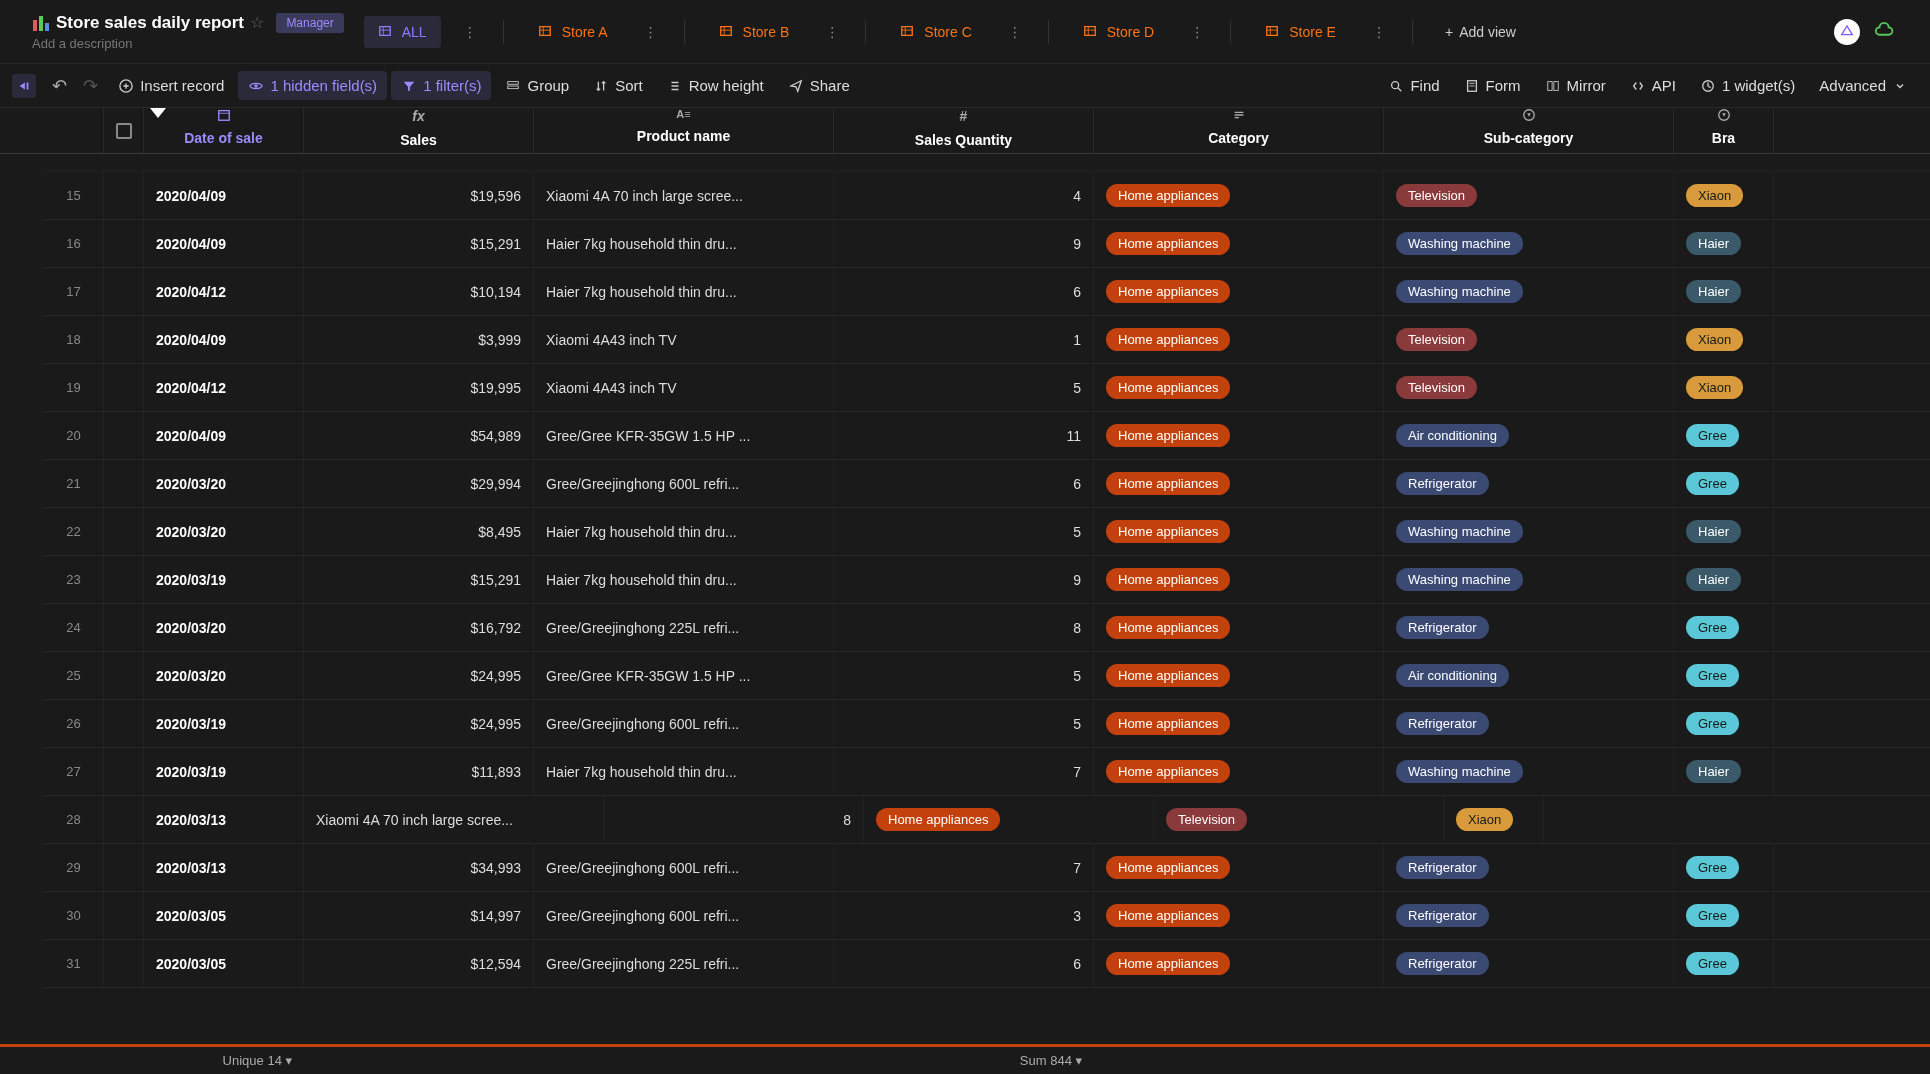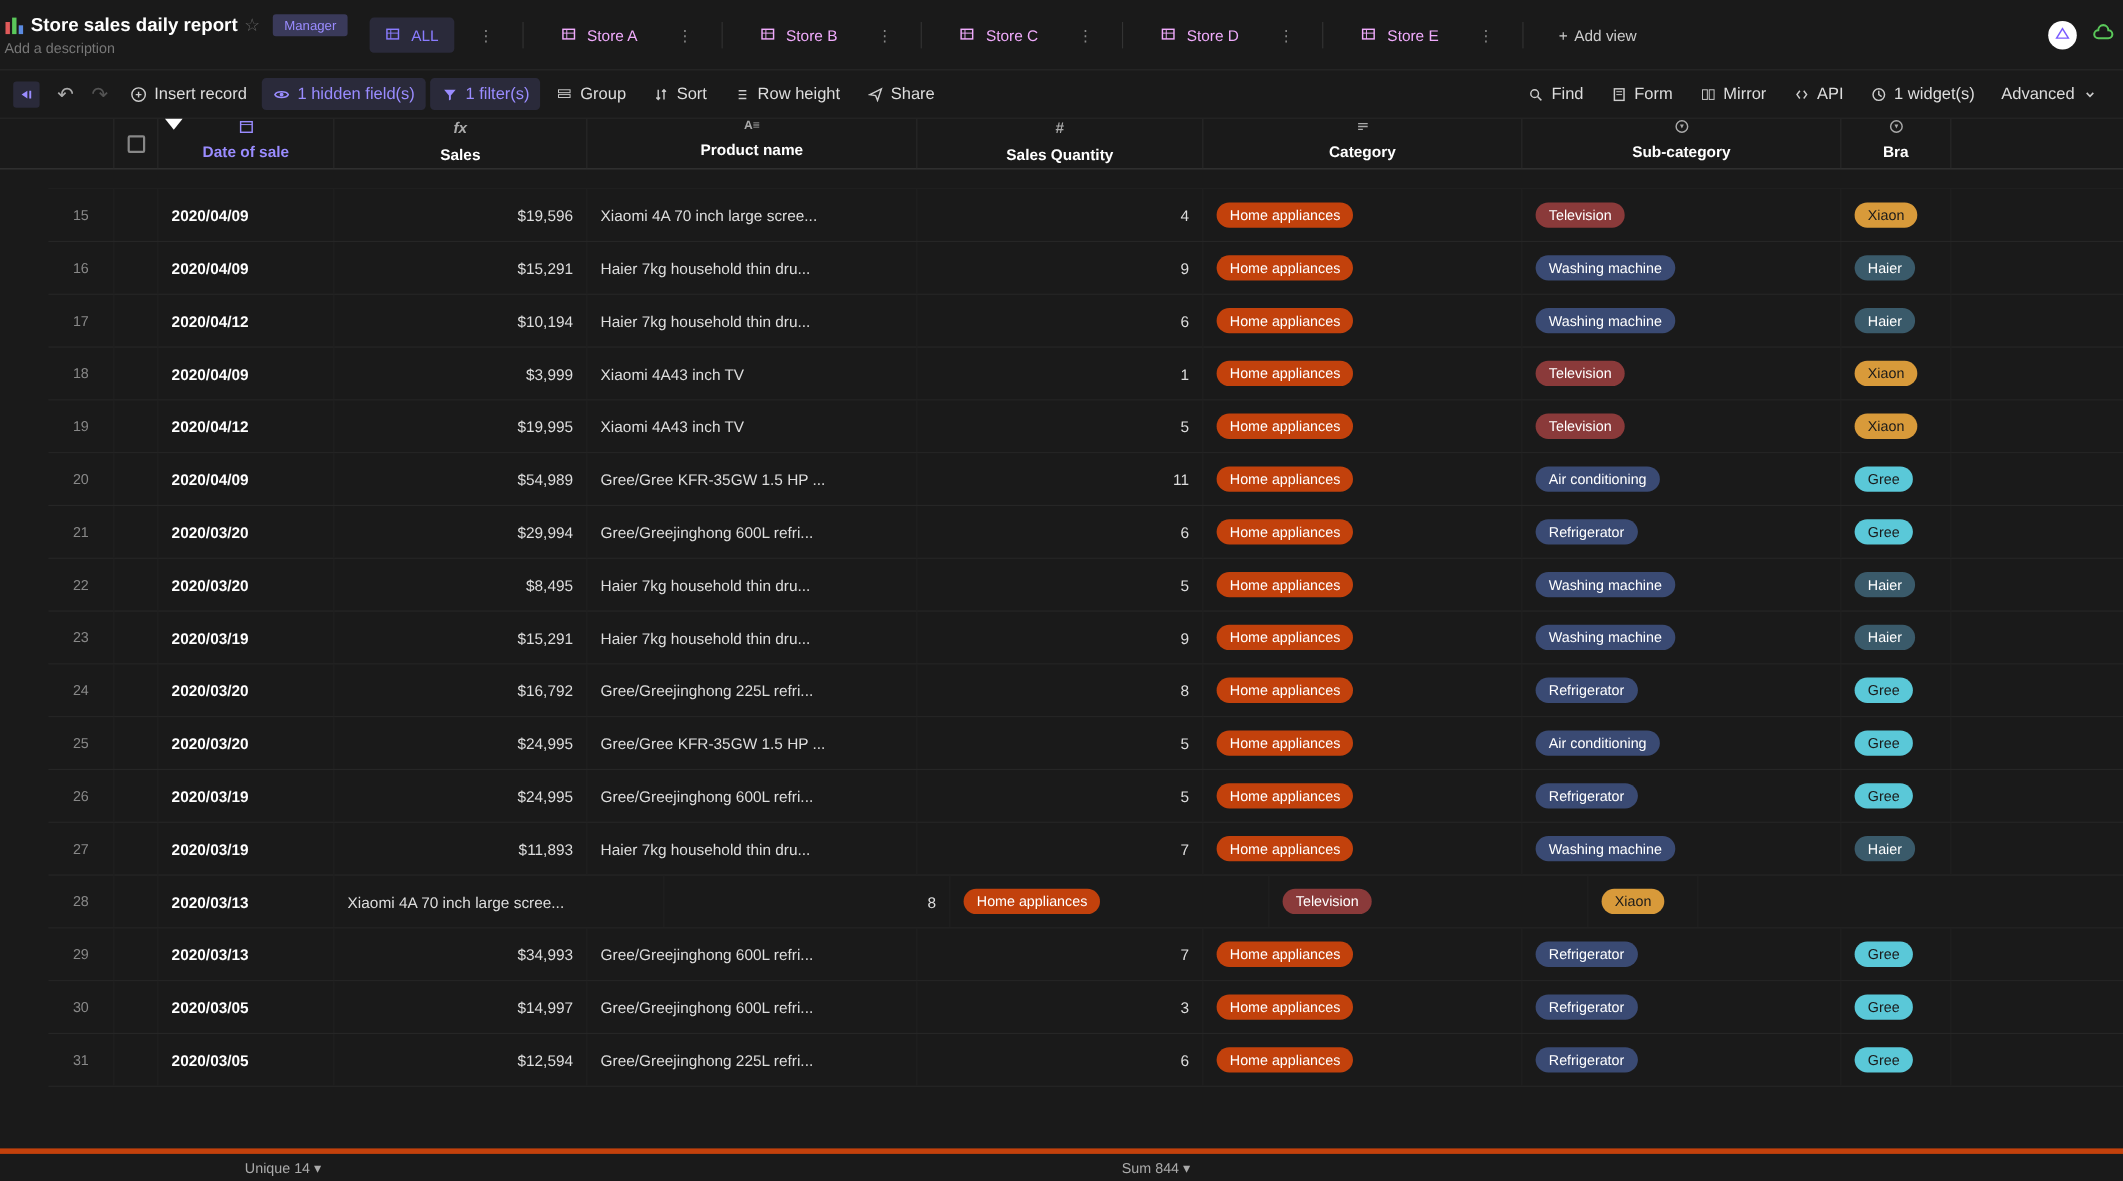--- a/index.html
+++ b/index.html
@@ -8,21 +8,21 @@
   color: #e0e0e0;
   font-family: -apple-system, BlinkMacSystemFont, "Segoe UI", sans-serif;
   font-size: 14px;
   overflow: hidden;
   width: 1930px;
   height: 1074px;
 }
 .app-header {
   display: flex;
   align-items: center;
-  padding: 8px 4px;
+  padding: 8px 32px;
   height: 64px;
   border-bottom: 1px solid #2a2a2a;
 }
 .app-title-block { display: flex; flex-direction: column; margin-right: 20px; }
 .app-title-row { display: flex; align-items: center; gap: 6px; }
 .app-icon { width: 18px; height: 18px; display: inline-flex; }
 .app-title { font-size: 17px; font-weight: 600; color: #fff; }
 .star-icon { color: #666; font-size: 16px; cursor: pointer; }
 .role-badge {
   background: #3a3a5a;
@@ -31,21 +31,21 @@
   border-radius: 3px;
   font-size: 12px;
   margin-left: 6px;
 }
 .desc-placeholder { color: #777; font-size: 13px; margin-top: 3px; cursor: text; }
 
 .views-row { display: flex; align-items: center; gap: 16px; flex: 1; }
 .view-tab {
   display: flex; align-items: center; gap: 8px;
   padding: 8px 14px; border-radius: 4px; cursor: pointer;
-  color: #f0abfc;
+  color: #f97316;
 }
 .view-tab.active { color: #8a7cff; background: #2a2a3a; }
 .view-tab .icon { width: 16px; height: 16px; display: inline-flex; }
 .view-tab-more { color: #888; padding: 4px 6px; cursor: pointer; }
 .view-separator { width: 1px; height: 24px; background: #333; margin: 0 4px; }
 .add-view { display: flex; align-items: center; gap: 6px; color: #ccc; padding: 8px 12px; cursor: pointer; }
 
 .header-right { display: flex; align-items: center; gap: 12px; margin-left: auto; }
 .hdr-icon-btn { width: 26px; height: 26px; border-radius: 50%; display: flex; align-items: center; justify-content: center; cursor: pointer; }
 
@@ -114,21 +114,21 @@
 .tag.washing-machine { background: #3a4a73; }
 .tag.air-conditioning { background: #3a4a73; }
 .tag.refrigerator { background: #3a4a73; }
 .tag.xiaomi { background: #d89a3a; color: #1a1a1a; }
 .tag.haier { background: #3a5a6a; }
 .tag.gree { background: #5ac8d8; color: #1a1a1a; }
 
 .footer {
   display: flex; align-items: center; height: 30px;
   padding-left: 44px; color: #aaa; font-size: 13px;
-  border-top: 5px solid #c2410c;
+  border-top: 3px solid #c2410c;
 }
 .footer .foot-cell { padding: 0 12px; }
 
 svg { display: block; }
 </style>
 </head>
 <body>
 
 <div class="app-header">
   <div class="app-title-block">

